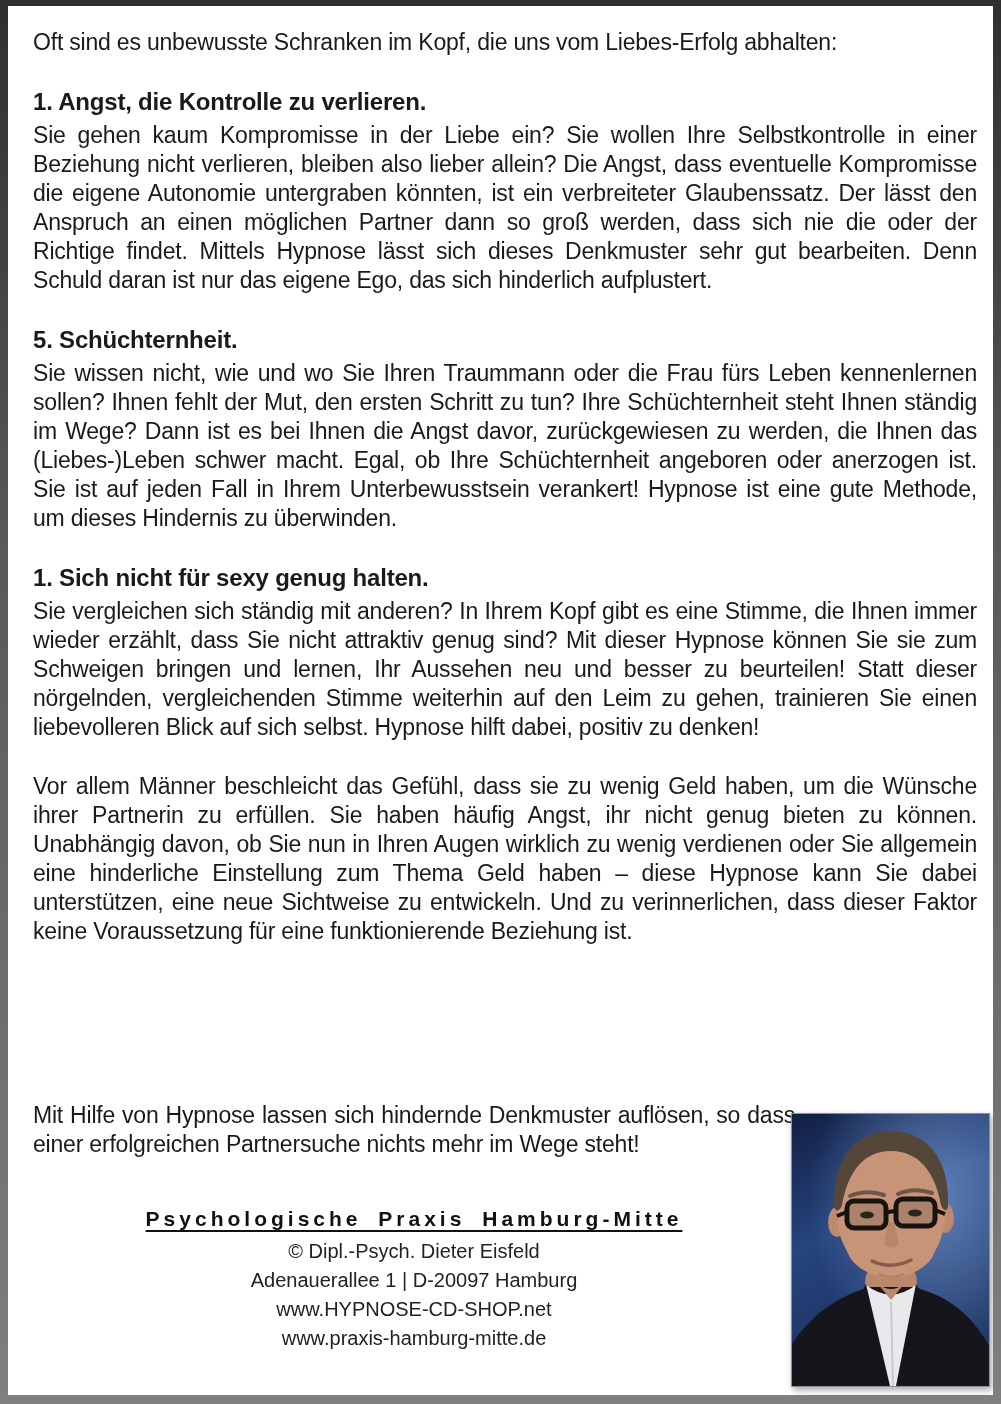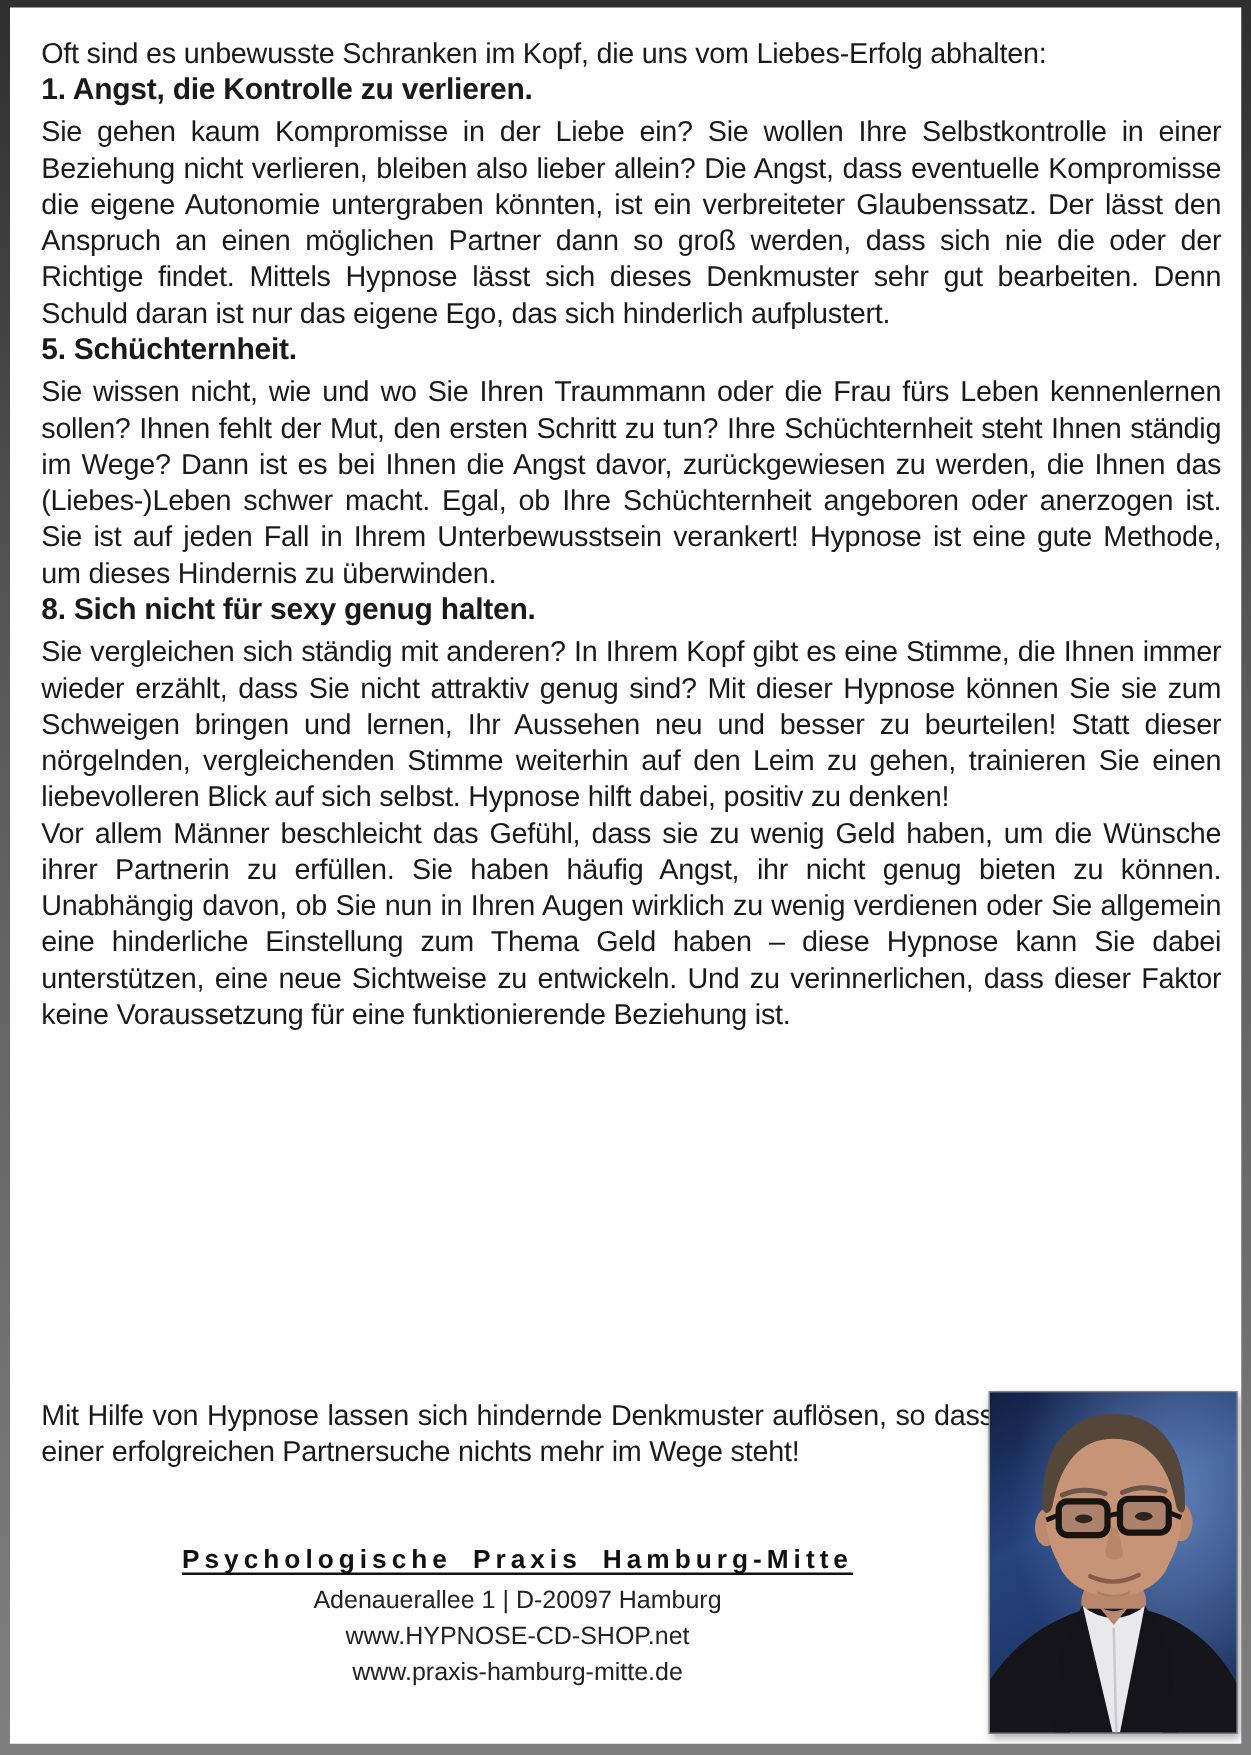--- a/index.html
+++ b/index.html
@@ -31,38 +31,39 @@
     font-size: 23px;
     line-height: 29px;
     letter-spacing: -0.2px;
     text-align: justify;
     margin: 0;
   }
   .intro {
     margin-top: 6px;
   }
   .section {
+    margin-top: 30px;
   }
   .section-heading {
     font-size: 24px;
     line-height: 30px;
     font-weight: 700;
     margin: 0 0 4px 0;
     letter-spacing: -0.2px;
     text-align: left;
   }
   .spacer { flex: 1 1 auto; min-height: 8px; }
   .closing {
     width: 762px;
     margin-top: 44px;
   }
   .footer {
     width: 762px;
     text-align: center;
-    margin-top: 60px;
+    margin-top: 48px;
     margin-bottom: 42px;
   }
   .practice-name {
     display: inline-block;
     font-size: 21px;
     font-weight: 700;
     letter-spacing: 4px;
     word-spacing: 7px;
     text-decoration: underline;
     text-underline-offset: 4px;
@@ -99,34 +100,35 @@
       <h2 class="section-heading">1. Angst, die Kontrolle zu verlieren.</h2>
       <p class="body-text">Sie gehen kaum Kompromisse in der Liebe ein? Sie wollen Ihre Selbstkontrolle in einer Beziehung nicht verlieren, bleiben also lieber allein? Die Angst, dass eventuelle Kompromisse die eigene Autonomie untergraben könnten, ist ein verbreiteter Glaubenssatz. Der lässt den Anspruch an einen möglichen Partner dann so groß werden, dass sich nie die oder der Richtige findet. Mittels Hypnose lässt sich dieses Denkmuster sehr gut bearbeiten. Denn Schuld daran ist nur das eigene Ego, das sich hinderlich aufplustert.</p>
     </div>
 
     <div class="section">
       <h2 class="section-heading">5. Schüchternheit.</h2>
       <p class="body-text">Sie wissen nicht, wie und wo Sie Ihren Traummann oder die Frau fürs Leben kennenlernen sollen? Ihnen fehlt der Mut, den ersten Schritt zu tun? Ihre Schüchternheit steht Ihnen ständig im Wege? Dann ist es bei Ihnen die Angst davor, zurückgewiesen zu werden, die Ihnen das (Liebes-)Leben schwer macht. Egal, ob Ihre Schüchternheit angeboren oder anerzogen ist. Sie ist auf jeden Fall in Ihrem Unterbewusstsein verankert! Hypnose ist eine gute Methode, um dieses Hindernis zu überwinden.</p>
     </div>
 
     <div class="section">
-      <h2 class="section-heading">8. Sich nicht für sexy genug halten.</h2>
+      <h2 class="section-heading">1. Sich nicht für sexy genug halten.</h2>
       <p class="body-text">Sie vergleichen sich ständig mit anderen? In Ihrem Kopf gibt es eine Stimme, die Ihnen immer wieder erzählt, dass Sie nicht attraktiv genug sind? Mit dieser Hypnose können Sie sie zum Schweigen bringen und lernen, Ihr Aussehen neu und besser zu beurteilen! Statt dieser nörgelnden, vergleichenden Stimme weiterhin auf den Leim zu gehen, trainieren Sie einen liebevolleren Blick auf sich selbst. Hypnose hilft dabei, positiv zu denken!</p>
     </div>
 
     <div class="section">
       <p class="body-text">Vor allem Männer beschleicht das Gefühl, dass sie zu wenig Geld haben, um die Wünsche ihrer Partnerin zu erfüllen. Sie haben häufig Angst, ihr nicht genug bieten zu können. Unabhängig davon, ob Sie nun in Ihren Augen wirklich zu wenig verdienen oder Sie allgemein eine hinderliche Einstellung zum Thema Geld haben – diese Hypnose kann Sie dabei unterstützen, eine neue Sichtweise zu entwickeln. Und zu verinnerlichen, dass dieser Faktor keine Voraussetzung für eine funktionierende Beziehung ist.</p>
     </div>
 
     <div class="spacer"></div>
 
     <p class="body-text closing">Mit Hilfe von Hypnose lassen sich hindernde Denkmuster auflösen, so dass einer erfolgreichen Partnersuche nichts mehr im Wege steht!</p>
 
     <div class="footer">
       <span class="practice-name">Psychologische Praxis Hamburg-Mitte</span>
+      <p class="footer-line">© Dipl.-Psych. Dieter Eisfeld</p>
       <p class="footer-line">Adenauerallee 1 | D-20097 Hamburg</p>
       <p class="footer-line">www.HYPNOSE-CD-SHOP.net</p>
       <p class="footer-line">www.praxis-hamburg-mitte.de</p>
     </div>
 
     <div class="portrait">
       <svg width="197" height="272" viewBox="0 0 197 272" xmlns="http://www.w3.org/2000/svg">
         <defs>
           <linearGradient id="bgGrad" x1="0" y1="0" x2="0.35" y2="1">
             <stop offset="0" stop-color="#121f43"></stop>

